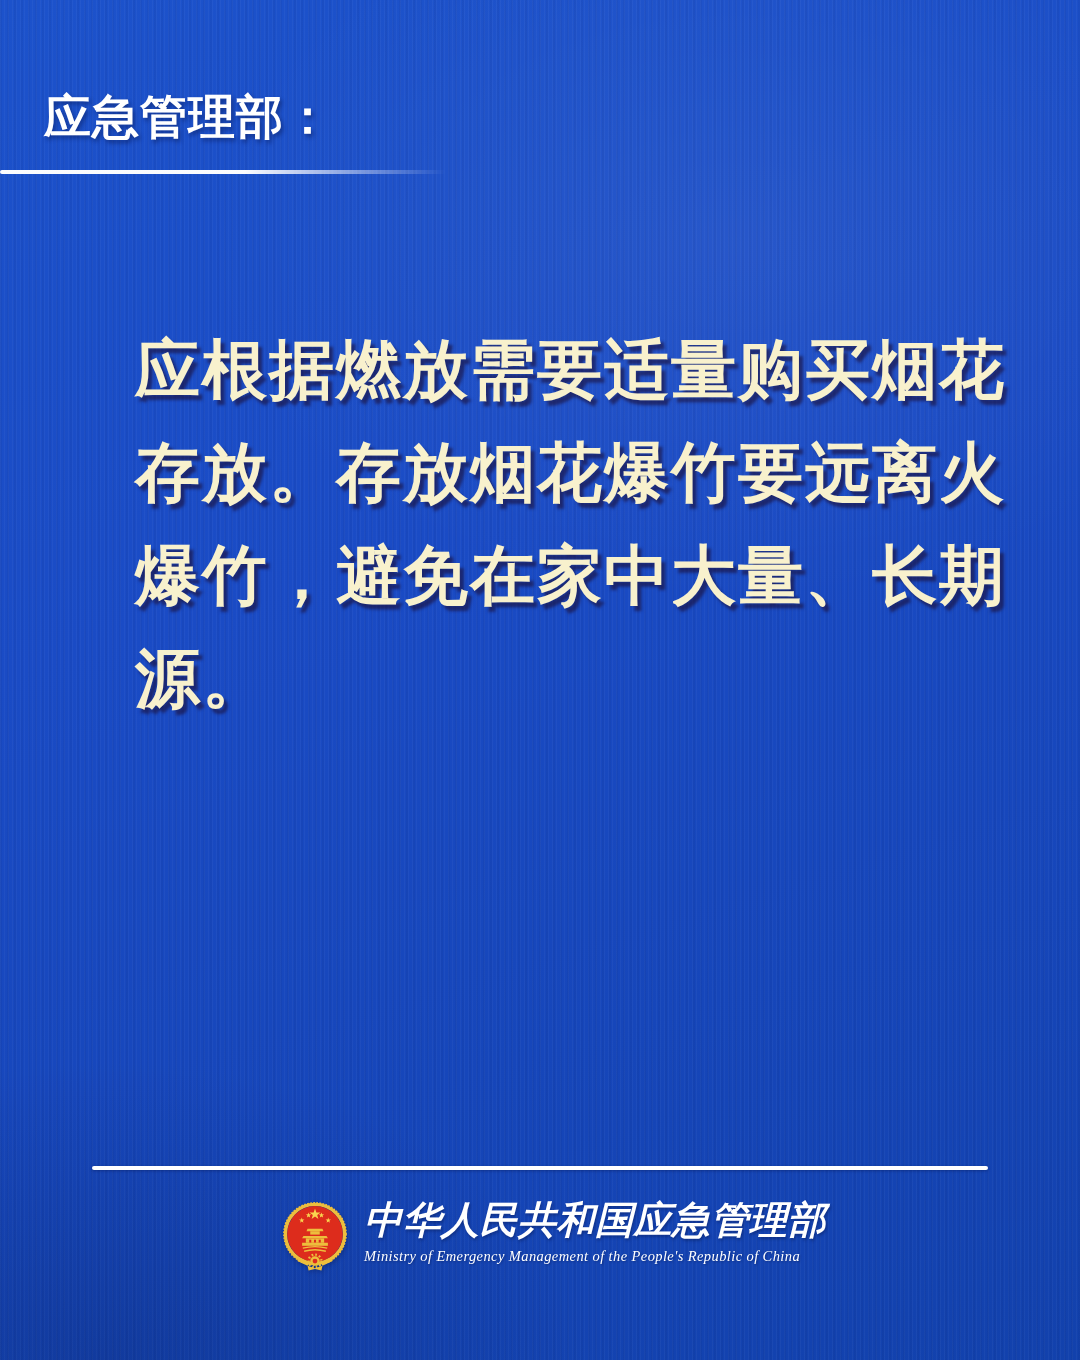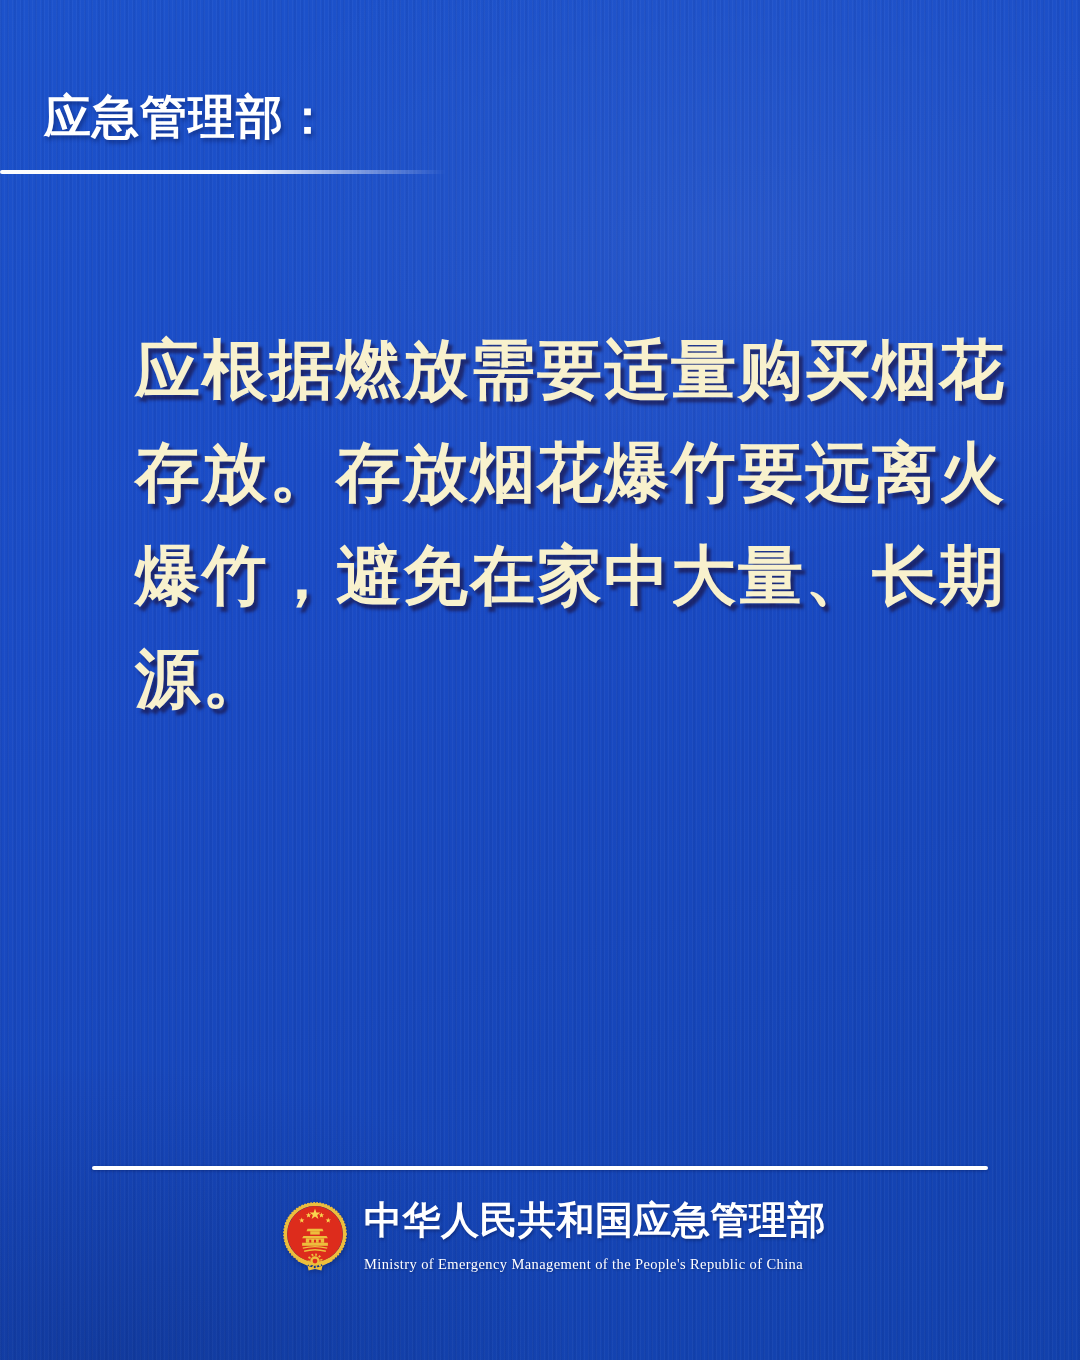--- a/index.html
+++ b/index.html
@@ -44,34 +44,34 @@
   }
 
   
   .footer-separator {
     position: absolute; left: 92px; top: 1166px;
     width: 896px; height: 4px; background: #ffffff; border-radius: 2px;
     box-shadow: 0 1px 3px rgba(8,22,80,0.4);
   }
   .brand {
     position: absolute; left: 281px; top: 1198px;
-    display: flex; align-items: flex-start;
+    display: flex; align-items: flex-start; font-style: italic;
   }
   .emblem {
     width: 68px; height: 76px; margin-right: 15px; margin-top: 2px;
     filter: drop-shadow(1px 2px 2px rgba(8,20,70,0.35));
   }
   .brand-text { display: flex; flex-direction: column; }
   .brand-cn {
     font-size: 38px; font-weight: bold; color: #ffffff;
     letter-spacing: 0.5px; white-space: nowrap; line-height: 44px;
     text-shadow: 1px 2px 3px rgba(8,20,70,0.4);
   }
   .brand-en {
-    margin-top: 14px;
+    margin-top: 6px;
     font-family: "Liberation Serif", "DejaVu Serif", serif;
     font-size: 14.5px; color: #ffffff; letter-spacing: 0.4px;
     white-space: nowrap;
     text-shadow: 1px 1px 2px rgba(8,20,70,0.4);
   }
 </style>
 </head>
 <body>
 
 <div class="poster">

